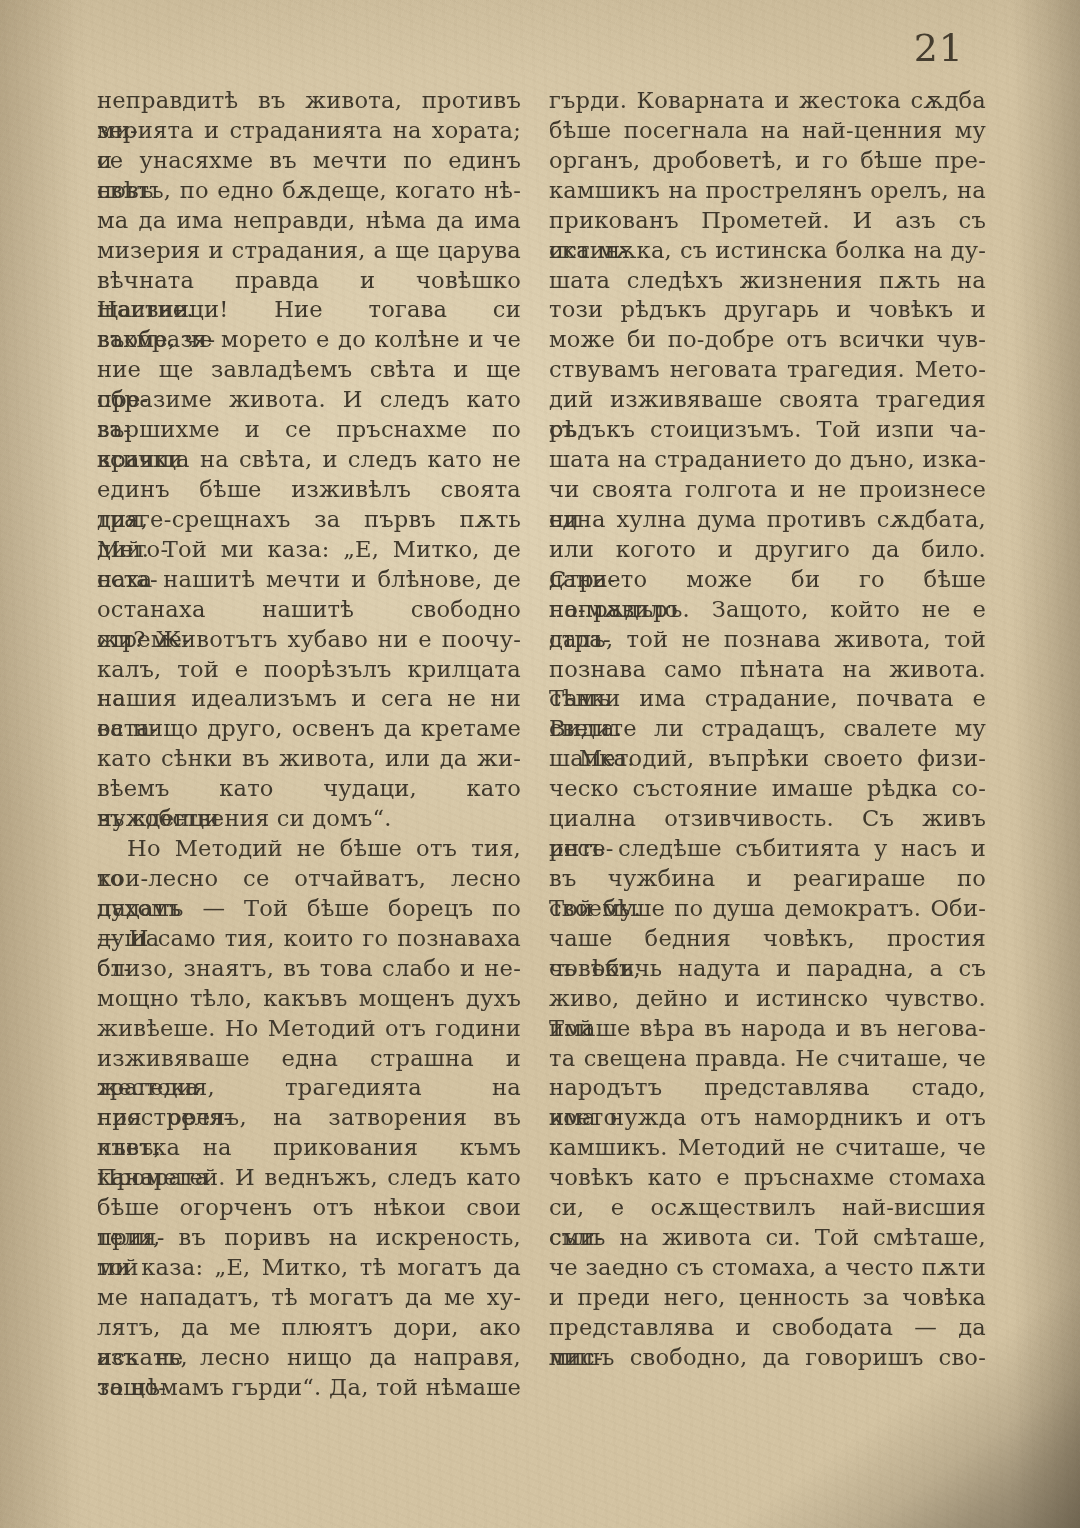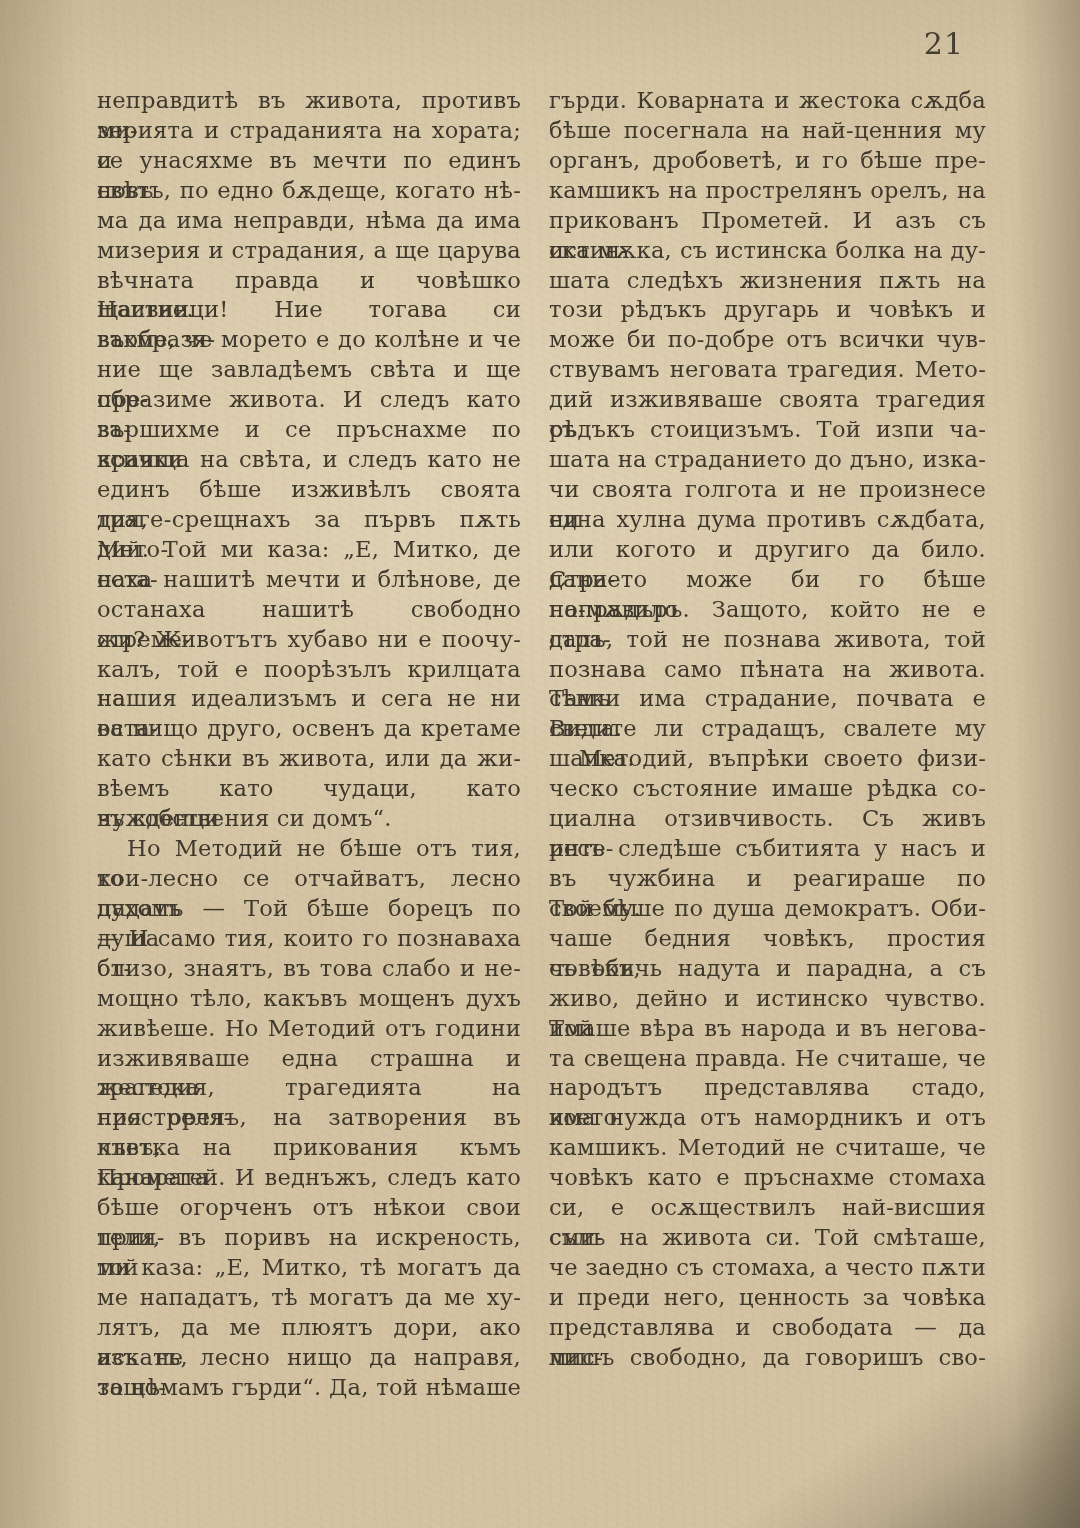--- a/index.html
+++ b/index.html
@@ -28,21 +28,21 @@
     pointer-events: none;
     background:
       repeating-linear-gradient(23deg, rgba(110,95,70,0.028) 0 2px, rgba(0,0,0,0) 2px 7px),
       repeating-linear-gradient(-67deg, rgba(255,248,230,0.035) 0 1px, rgba(0,0,0,0) 1px 5px),
       repeating-linear-gradient(88deg, rgba(120,100,70,0.02) 0 3px, rgba(0,0,0,0) 3px 11px);
   }
   .page-number {
     position: absolute;
     top: 26px;
     right: 116px;
-    font-size: 30px;
+    font-size: 38px;
     letter-spacing: 1px;
     color: #453d2f;
   }
   .text-block {
     position: absolute;
     top: 86px;
     left: 0;
     width: 100%;
   }
   .col {

